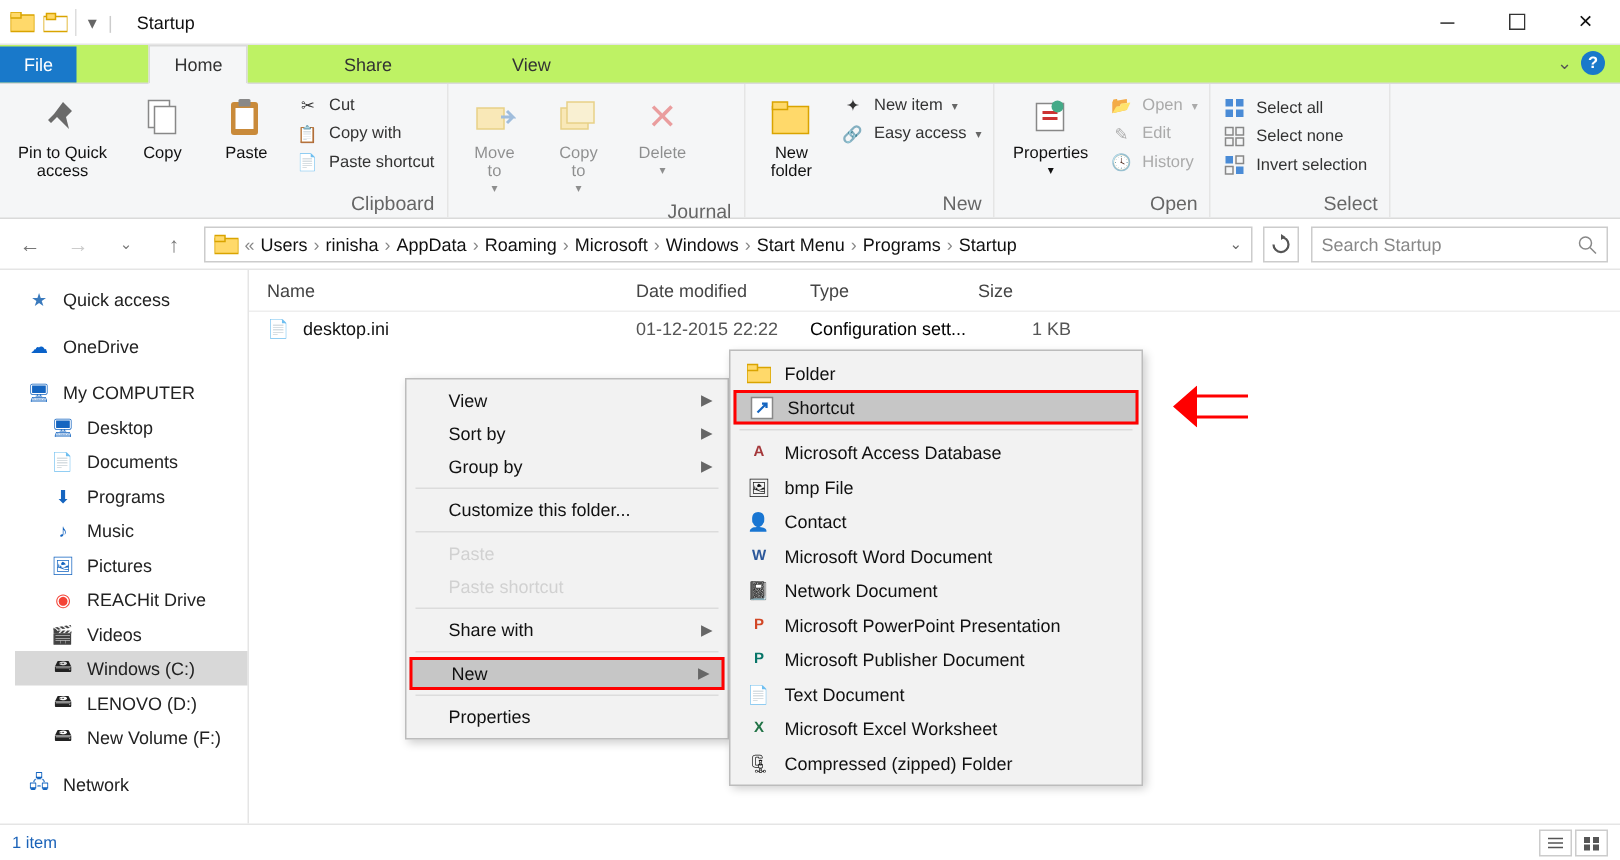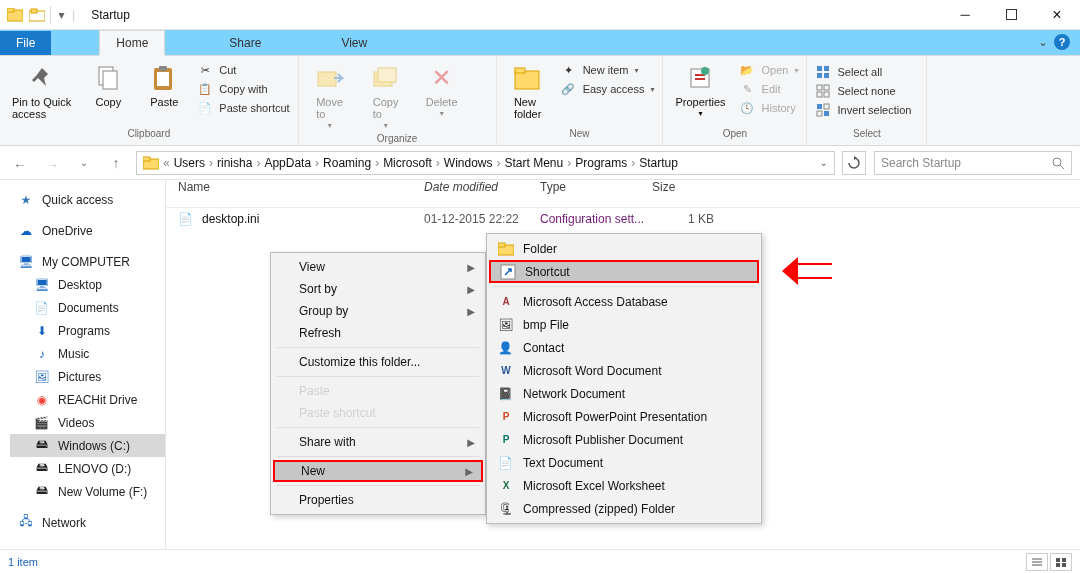--- a/index.html
+++ b/index.html
@@ -7,34 +7,34 @@
 
 
 .titlebar { height: 30px; display: flex; align-items: center; padding: 0 0 0 6px; background: #fff; border-bottom: 1px solid #e5e5e5; }
 .titlebar .left { display: flex; align-items: center; gap: 4px; }
 .titlebar .qat-icon { width: 18px; height: 18px; display: inline-flex; align-items: center; justify-content: center; }
 .titlebar .title { margin-left: 12px; font-size: 12px; }
 .titlebar .win-controls { margin-left: auto; display: flex; }
 .titlebar .win-controls div { width: 46px; height: 30px; display: flex; align-items: center; justify-content: center; font-size: 13px; }
 
 
-.menutabs { height: 26px; display: flex; align-items: flex-end; background: #7dd3fc; border-bottom: 1px solid #dadada; }
+.menutabs { height: 26px; display: flex; align-items: flex-end; background: #bef264; border-bottom: 1px solid #dadada; }
 .menutabs .file { background: #1979ca; color: #fff; padding: 5px 16px; font-size: 12px; }
 .menutabs .tab { padding: 5px 16px; font-size: 12px; color: #333; margin-left: 48px; }
 .menutabs .tab.active { background: #f5f6f7; border: 1px solid #dadada; border-bottom: 1px solid #f5f6f7; margin-bottom: -1px; }
 .menutabs .help { margin-left: auto; padding: 5px 10px; display:flex; gap:6px; align-items:center; }
 
 
 .ribbon { height: 90px; background: #f5f6f7; border-bottom: 1px solid #dadada; display: flex; }
 .rgroup { border-right: 1px solid #e5e5e5; padding: 4px 8px 2px; display: flex; flex-direction: column; }
 .rgroup .body { flex: 1; display: flex; align-items: flex-start; gap: 10px; }
-.rgroup .label { height: 15px; text-align: center; font-size: 10px; color: #666; }
+.rgroup .label { height: 15px; text-align: right; font-size: 13px; color: #666; }
 .big-btn { display: flex; flex-direction: column; align-items: center; justify-content: flex-start; padding: 2px 4px; min-width: 46px; gap: 2px; }
 .big-btn .icon-slot { width: 32px; height: 32px; display: flex; align-items: center; justify-content: center; }
-.big-btn span { font-size: 11px; line-height: 1.1; }
+.big-btn span { font-size: 11px; text-align: center; line-height: 1.1; }
 .small-list { display: flex; flex-direction: column; gap: 3px; padding-top: 2px; }
 .small-item { display: flex; align-items: center; gap: 6px; font-size: 11px; color: #333; white-space: nowrap; }
 .small-item.dimmed { color: #aaa; }
 .mini-icon { width: 16px; height: 16px; display:inline-flex; align-items:center; justify-content:center; }
 .disabled { opacity: .45; }
 
 
 .addr-row { height: 34px; display: flex; align-items: center; padding: 0 8px; gap: 8px; border-bottom: 1px solid #e5e5e5; }
 .nav-arrow { width: 24px; height: 24px; display: flex; align-items: center; justify-content: center; color: #777; font-size: 14px; }
 .breadcrumb { flex: 1; height: 24px; border: 1px solid #ccc; display: flex; align-items: center; padding: 0 6px; gap: 4px; font-size: 12px; }
@@ -45,29 +45,29 @@
 
 .body-row { display: flex; height: 382px; }
 .sidebar { width: 166px; border-right: 1px solid #e5e5e5; padding: 8px 0 8px 10px; }
 .sidebar .item { display: flex; align-items: center; gap: 8px; height: 23px; font-size: 12px; color: #222; padding-left: 8px; }
 .sidebar .item.sub { padding-left: 24px; }
 .sidebar .item.selected { background: #d8d8d8; }
 .sidebar .group-gap { height: 8px; }
 .sb-icon { width: 16px; height: 16px; display:flex; align-items:center; justify-content:center; }
 
 .content { flex: 1; position: relative; }
-.columns { display: flex; height: 28px; border-bottom: 1px solid #eee; padding-left: 12px; font-size: 12px; color: #444; }
+.columns { display: flex; height: 28px; align-items: center; border-bottom: 1px solid #eee; padding-left: 12px; font-size: 12px; color: #444; }
 .columns .c-name { width: 246px; }
-.columns .c-date { width: 116px; font-style: italic; }
+.columns .c-date { width: 116px; }
 .columns .c-type { width: 112px; }
 .columns .c-size { width: 80px; }
 .filerow { display: flex; height: 22px; align-items: center; padding-left: 12px; font-size: 12px; }
 .filerow .c-name { width: 246px; display:flex; align-items:center; gap:8px;}
 .filerow .c-date { width: 116px; color:#555;}
-.filerow .c-type { width: 112px; color:#701a75;}
+.filerow .c-type { width: 112px; color:#000000;}
 .filerow .c-size { width: 80px; color:#555; text-align:right; padding-right:18px;}
 
 
 .ctx { position: absolute; top: 252px; left: 270px; width: 216px; background: #f2f2f2; border: 1px solid #bcbcbc; box-shadow: 2px 2px 6px rgba(0,0,0,.2); padding: 3px 2px; }
 .ctx .mi { display: flex; align-items: center; height: 22px; padding: 0 10px 0 26px; font-size: 12px; position: relative; }
 .ctx .mi.disabled { color: #aaa; }
 .ctx .mi .arrow { position: absolute; right: 8px; color: #666; font-size: 10px;}
 .ctx .mi .shortcut { position: absolute; right: 18px; color: #555; font-size: 11px;}
 .ctx .sep { height: 1px; background: #dcdcdc; margin: 3px 4px; }
 .ctx .mi.highlight { background: #c6c6c6; }
@@ -203,21 +203,21 @@
         <span style="white-space:pre-line;">Copy
 to</span>
           <span style="font-size:8px;">▾</span>
       </div>
       <div class="big-btn disabled">
         <div class="icon-slot" style="font-size:24px;color:#d33;">✕</div>
         <span>Delete</span>
           <span style="font-size:8px;">▾</span>
       </div>
     </div>
-    <div class="label">Organize</div>
+    <div class="label">Journal</div>
   </div>
 
   <div class="rgroup" style="min-width:140px;">
     <div class="body">
       <div class="big-btn">
         <div class="icon-slot">
             <svg width="30" height="26">
               <rect x="2" y="6" width="24" height="18" fill="#ffd96a" stroke="#d9a400"></rect>
               <rect x="2" y="3" width="10" height="5" fill="#ffd96a" stroke="#d9a400"></rect>
             </svg>
@@ -452,23 +452,20 @@
       <span class="arrow">▶</span>
     </div>
   <div class="mi">
       <span>Sort by</span>
       <span class="arrow">▶</span>
     </div>
   <div class="mi">
       <span>Group by</span>
       <span class="arrow">▶</span>
     </div>
-  <div class="mi">
-      <span>Refresh</span>
-    </div>
   <div class="sep"></div>
   <div class="mi">
       <span>Customize this folder...</span>
     </div>
   <div class="sep"></div>
   <div class="mi disabled">
       <span>Paste</span>
     </div>
   <div class="mi disabled">
       <span>Paste shortcut</span>

